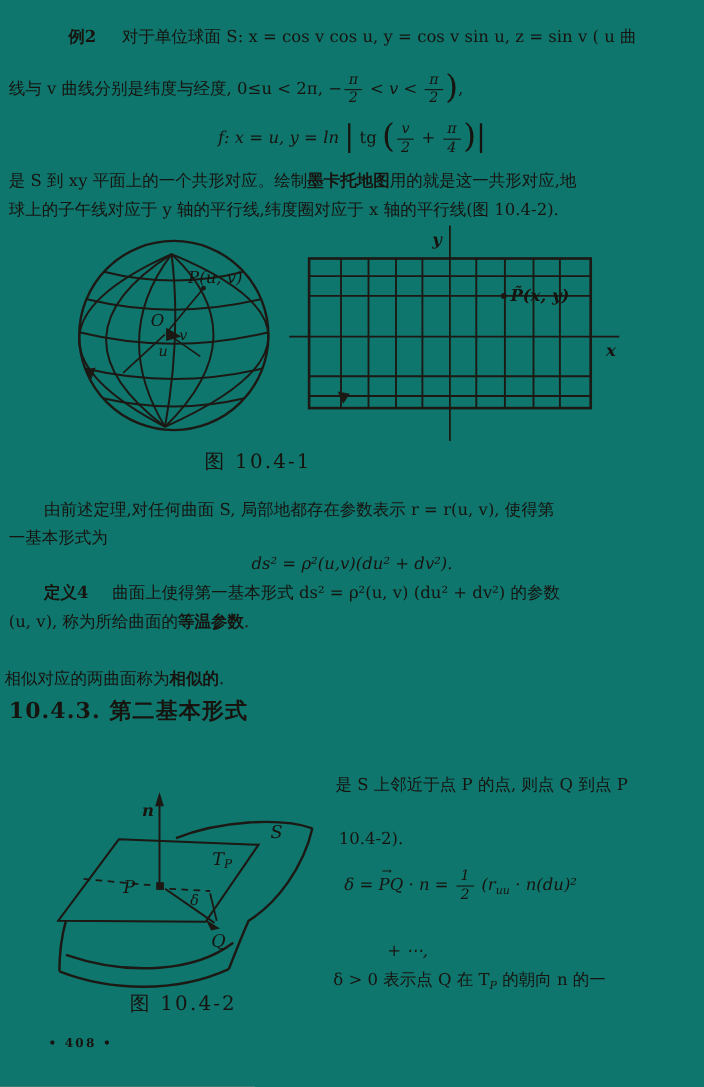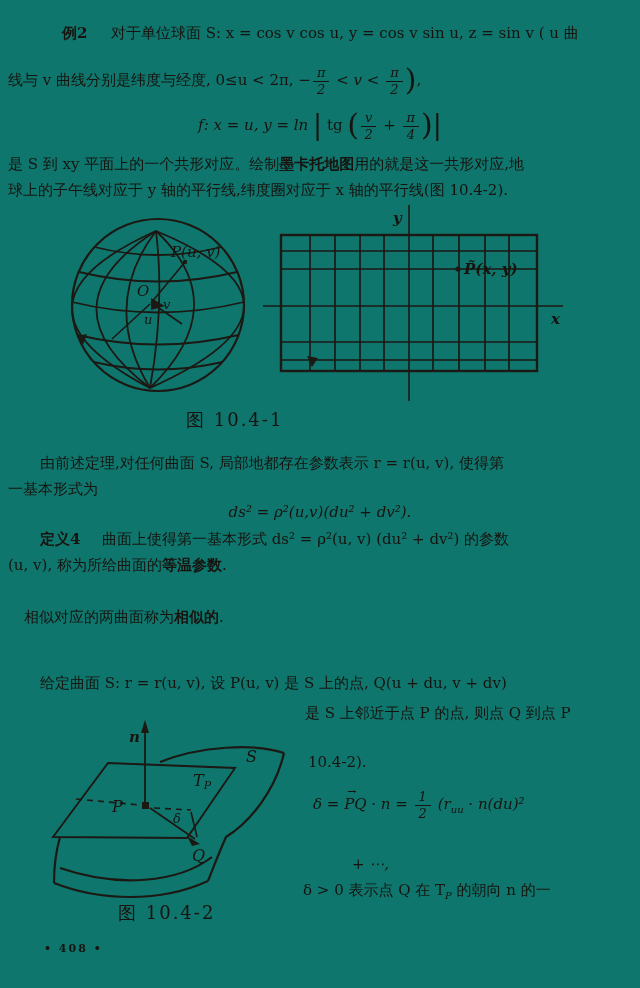--- a/index.html
+++ b/index.html
@@ -118,26 +118,26 @@
 
   <div class="t" style="left:40px; top:527px;">
     <span class="b">定义4</span>
     <span style="display:inline-block; width:12px;"></span>
     <span>曲面上使得第一基本形式  ds² = ρ²(u, v) (du² + dv²)  的参数</span>
   </div>
   <div class="t" style="left:8px; top:553px;">
     <span>(u, v), 称为所给曲面的</span><span class="b">等温参数</span><span>.</span>
   </div>
 
-  <div class="t" style="left:24px; top:605px;">
+  <div class="t" style="left:4px; top:605px;">
     <span>相似对应的两曲面称为</span><span class="b">相似的</span><span>.</span>
   </div>
 
+  <div class="t heading" style="left:8px; top:634px;">10.4.3. 第二基本形式</div>
 
-  <div class="t" style="left:40px; top:671px;">给定曲面 S: r = r(u, v), 设 P(u, v) 是 S 上的点, Q(u + du, v + dv)</div>
 
   <div class="t" style="left:305px; top:701px;">是 S 上邻近于点 P 的点, 则点 Q 到点 P</div>
   <div class="t" style="left:308px; top:750px;">10.4-2).</div>
 
   <div class="t m" style="left:313px; top:786px; height:36px; line-height:36px;">
     <span>δ = </span><span class="vec"><span class="arr">→</span><span>PQ</span></span><span> · n = </span><span class="frac"><span class="num">1</span><span class="den">2</span></span><span> (r</span><sub>uu</sub><span> · n(du)²</span>
   </div>
   <div class="t m" style="left:352px; top:852px;">+ ⋯,</div>
 
   <div class="t" style="left:303px; top:878px;">

